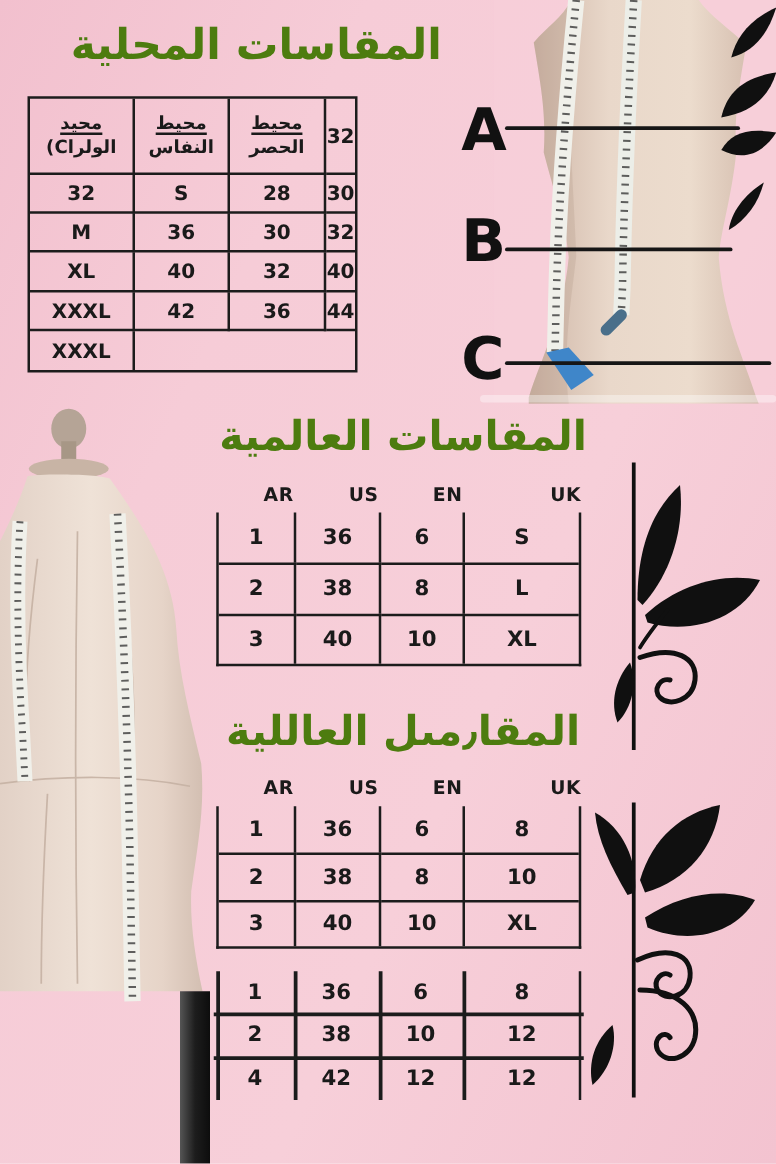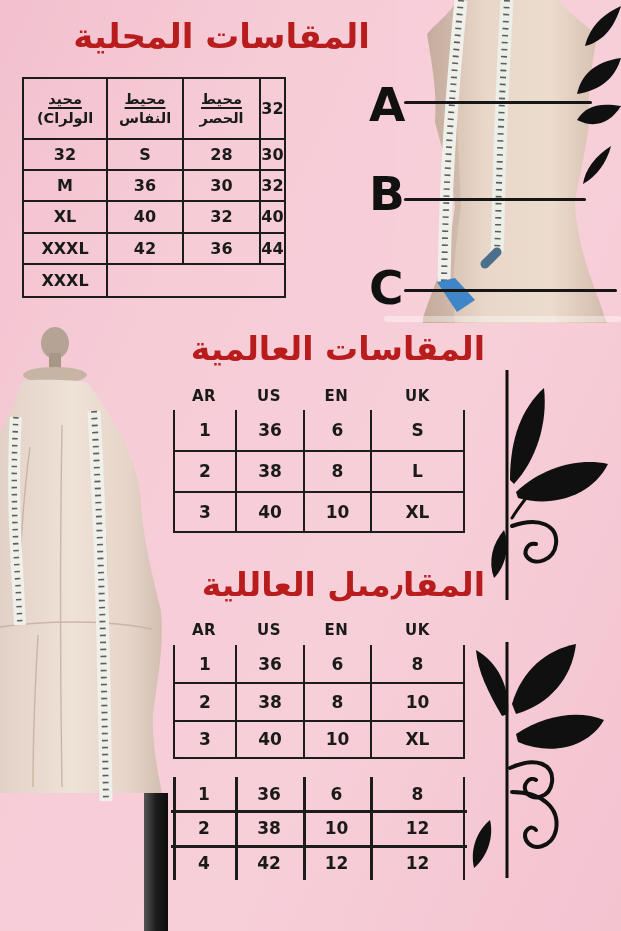--- a/index.html
+++ b/index.html
@@ -3,40 +3,40 @@
 <meta charset="utf-8">
 <style>
   html,body{margin:0;padding:0}
   body{
     width:621px;height:931px;position:relative;overflow:hidden;
     background:linear-gradient(115deg,#f2c0ce 0%,#f6ccd7 28%,#f7cfd9 62%,#f3c3d0 100%);
     font-family:"DejaVu Sans","Liberation Sans",sans-serif;color:#1a1a1a;
     -webkit-font-smoothing:antialiased;
   }
   .abs{position:absolute}
-  .title{font-weight:bold;direction:rtl;letter-spacing:-.5px;color:#b91c1c}
+  .title{font-weight:bold;text-align:center;direction:rtl;letter-spacing:-.5px;color:#4d7c0f}
   #title-local{left:40px;top:16px;width:330px;font-size:34px}
   #title-world{left:160px;top:329px;width:325px;font-size:33px}
   #title-third{left:160px;top:565px;width:325px;font-size:33px}
 
   
   .t1{left:22px;top:77px;width:264px;height:221px;border:2.5px solid #1c1c1c;
       display:grid;grid-template-columns:84px 76px 77px 1fr;grid-template-rows:61px repeat(5,1fr);
       box-sizing:border-box;background:transparent}
   .t1 .c{display:flex;align-items:center;justify-content:center;
          border-right:2.5px solid #1c1c1c;border-bottom:2.5px solid #1c1c1c;
          font-weight:bold;font-size:16px}
   .t1 .c:nth-child(4n){border-right:none}
   .t1 .c:nth-child(n+21){border-bottom:none}
   .t1 .hc{flex-direction:column;font-size:14.5px;line-height:1.25;direction:rtl;text-align:center}
   .u{text-decoration:underline;text-decoration-thickness:2px;text-underline-offset:3px}
 
   
   .thead{display:grid;grid-template-columns:62px 68px 67px 95px;font-weight:bold;font-size:15px;
-         text-align:center;letter-spacing:.5px}
+         text-align:right;letter-spacing:.5px}
   .tgrid{width:292px;border:2.5px solid #1c1c1c;border-top:none;box-sizing:border-box;
          display:grid;grid-template-columns:62px 68px 67px 1fr;grid-template-rows:repeat(3,1fr)}
   .tgrid .c{display:flex;align-items:center;justify-content:center;font-weight:bold;font-size:17px;
             border-right:2.5px solid #1c1c1c}
   .tgrid .c:nth-child(4n){border-right:none}
   .tgrid .c:nth-child(n+5){border-top:2.5px solid #1c1c1c}
   #t2{left:173px;top:410px;height:123px}
   #t3{left:173px;top:645px;height:114px}
   #t2h{left:173px;top:387px;width:292px}
   #t3h{left:173px;top:621px;width:292px}

